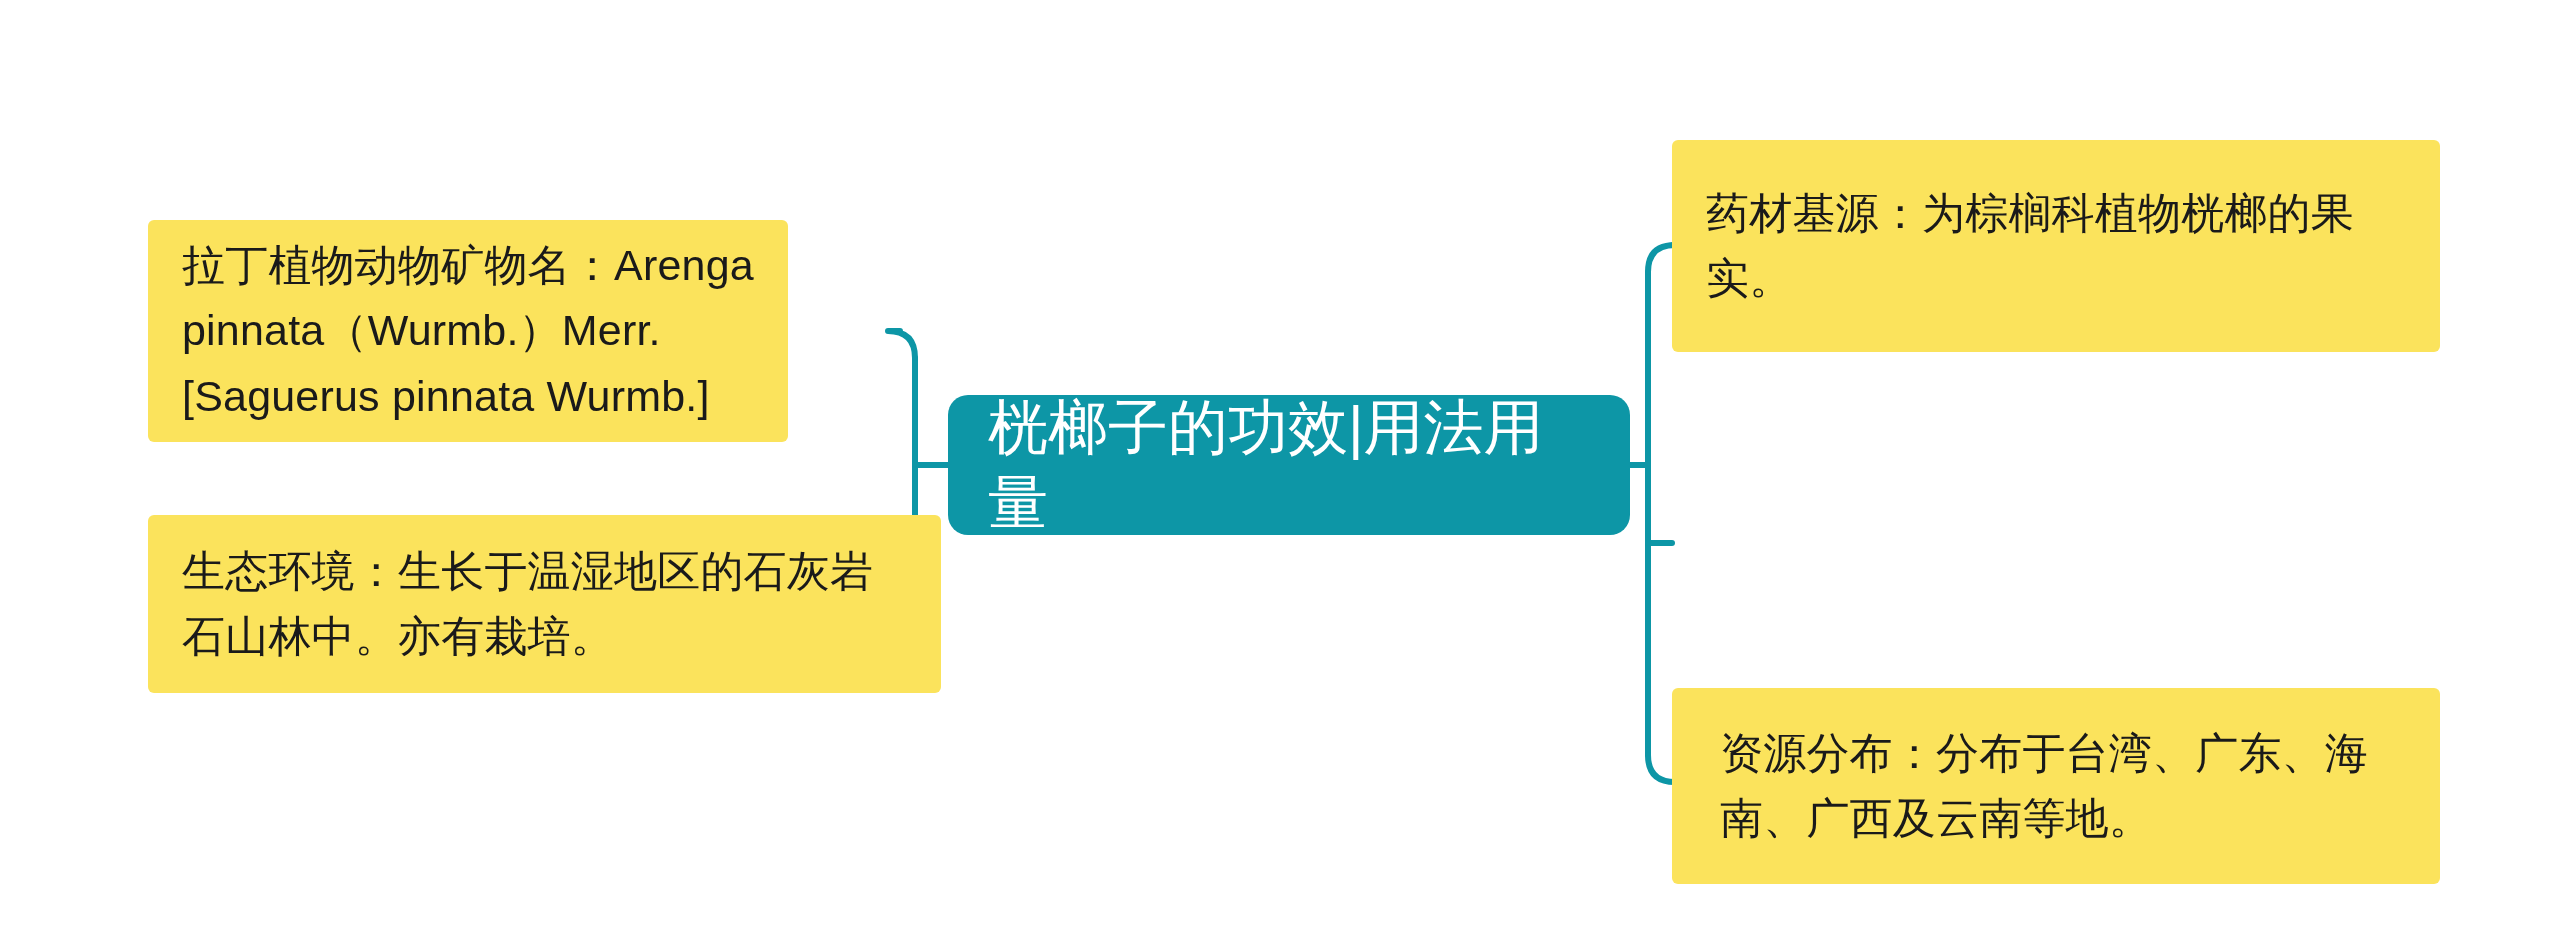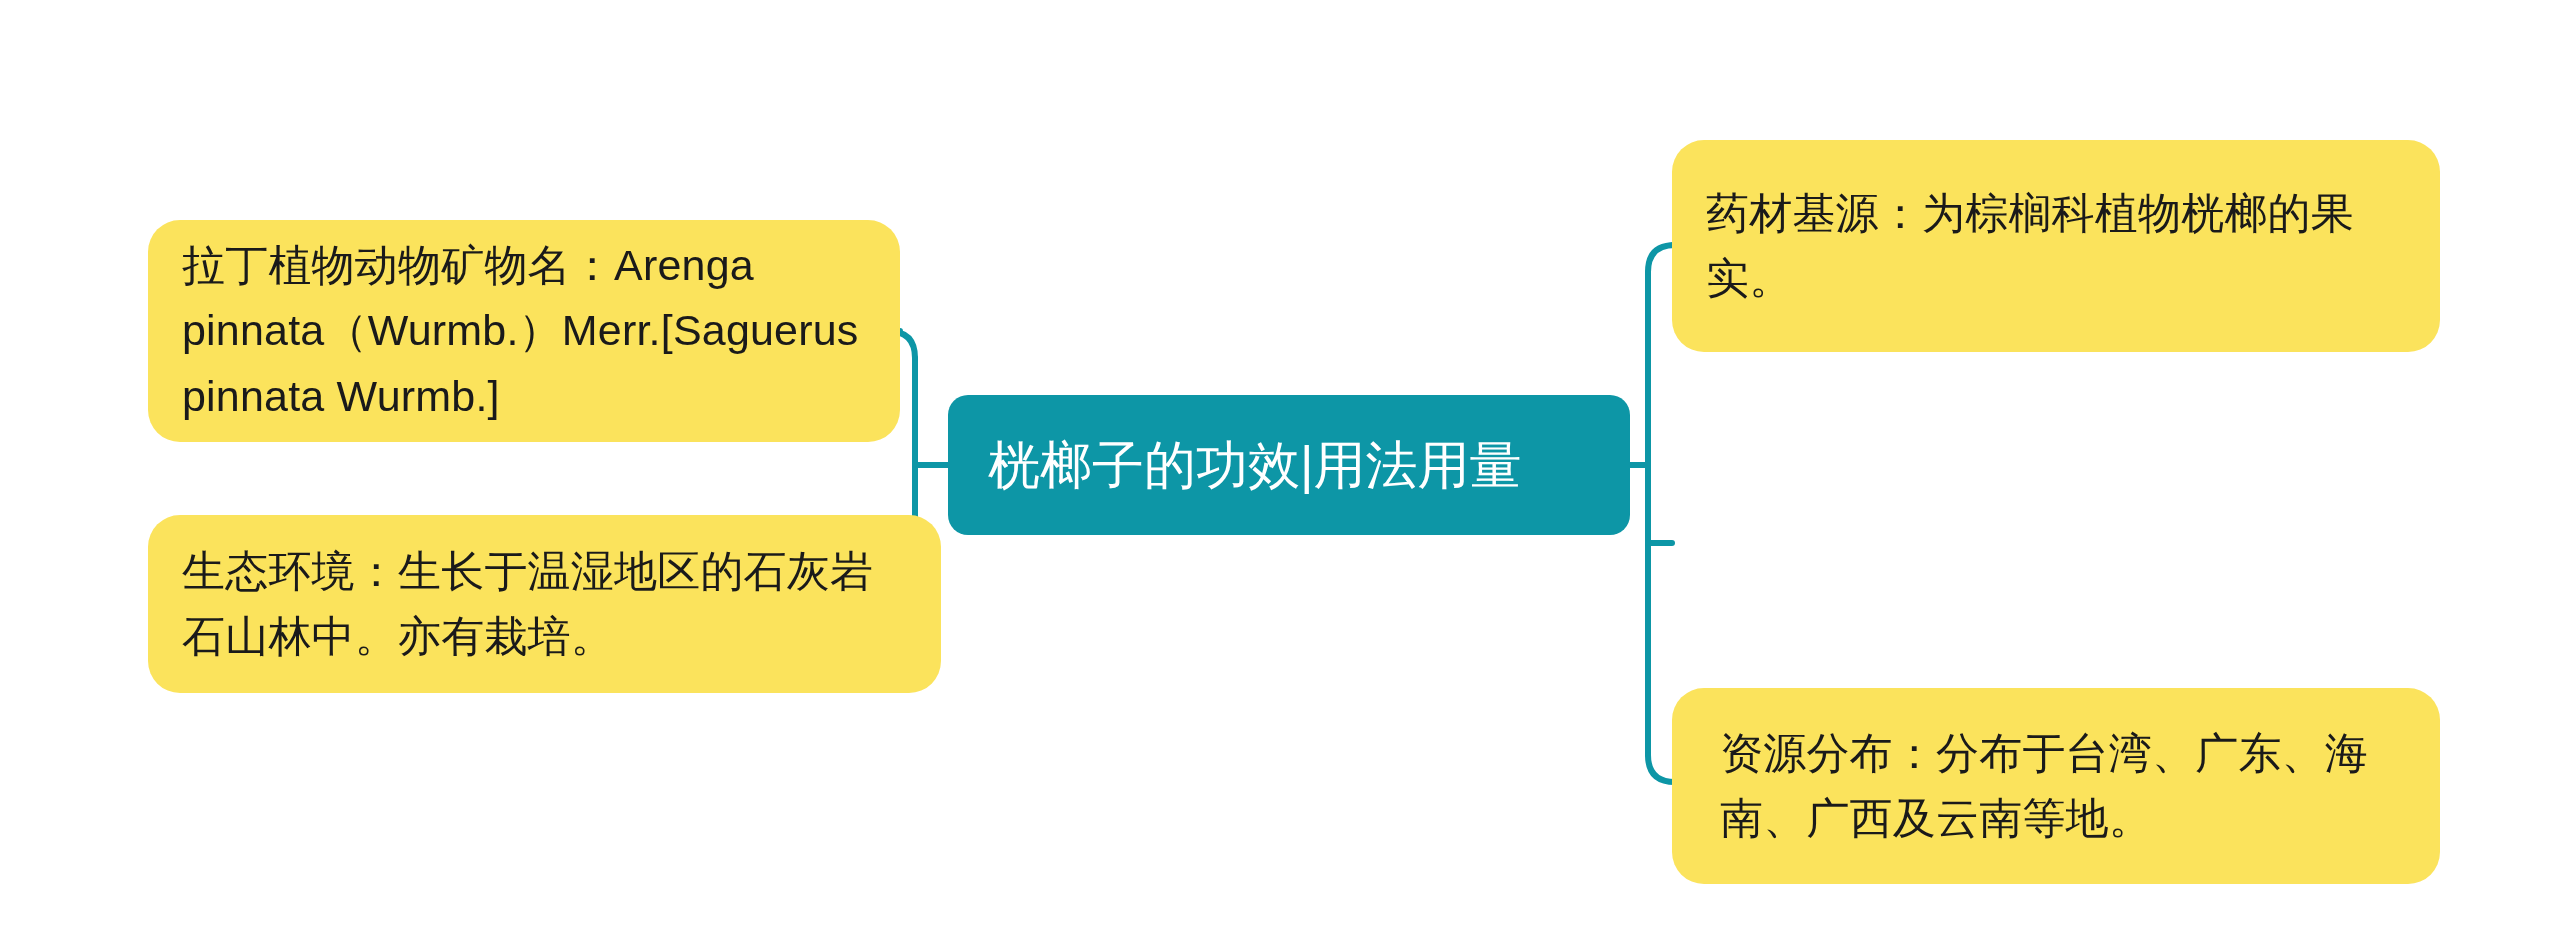--- a/index.html
+++ b/index.html
@@ -22,21 +22,21 @@
     position: absolute;
     left: 0;
     top: 0;
     width: 2560px;
     height: 932px;
     pointer-events: none;
   }
   .node {
     position: absolute;
     box-sizing: border-box;
-    border-radius: 32px;
+    border-radius: 6px;
     display: flex;
     align-items: center;
     justify-content: flex-end;
   }
   .node-text {
     display: block;
     width: 100%;
     white-space: pre-wrap;
     word-break: break-word;
   }
@@ -45,27 +45,27 @@
     color: #1a1a1a;
     padding: 10px 34px;
     font-size: 43px;
     line-height: 1.52;
     letter-spacing: 0.2px;
   }
   .root {
     background: #0d96a6;
     color: #ffffff;
     padding: 10px 40px;
-    font-size: 52px;
+    font-size: 60px;
     line-height: 1.25;
     justify-content: flex-start;
     border-radius: 20px;
   }
   
-  #node-latin-name   { left: 148px; top: 220px; width: 752px; height: 222px; }
+  #node-latin-name   { left: 148px; top: 220px; width: 640px; height: 222px; }
   #node-ecology      { left: 148px; top: 515px; width: 793px; height: 178px; }
   
   #node-root         { left: 948px; top: 395px; width: 682px; height: 140px; }
   
   #node-source       { left: 1672px; top: 140px; width: 768px; height: 212px; }
   #node-harvest      { left: 1672px; top: 445px; width: 768px; height: 196px; }
   #node-distribution { left: 1672px; top: 688px; width: 768px; height: 196px; padding-left: 48px; }
 </style>
 </head>
 <body>

